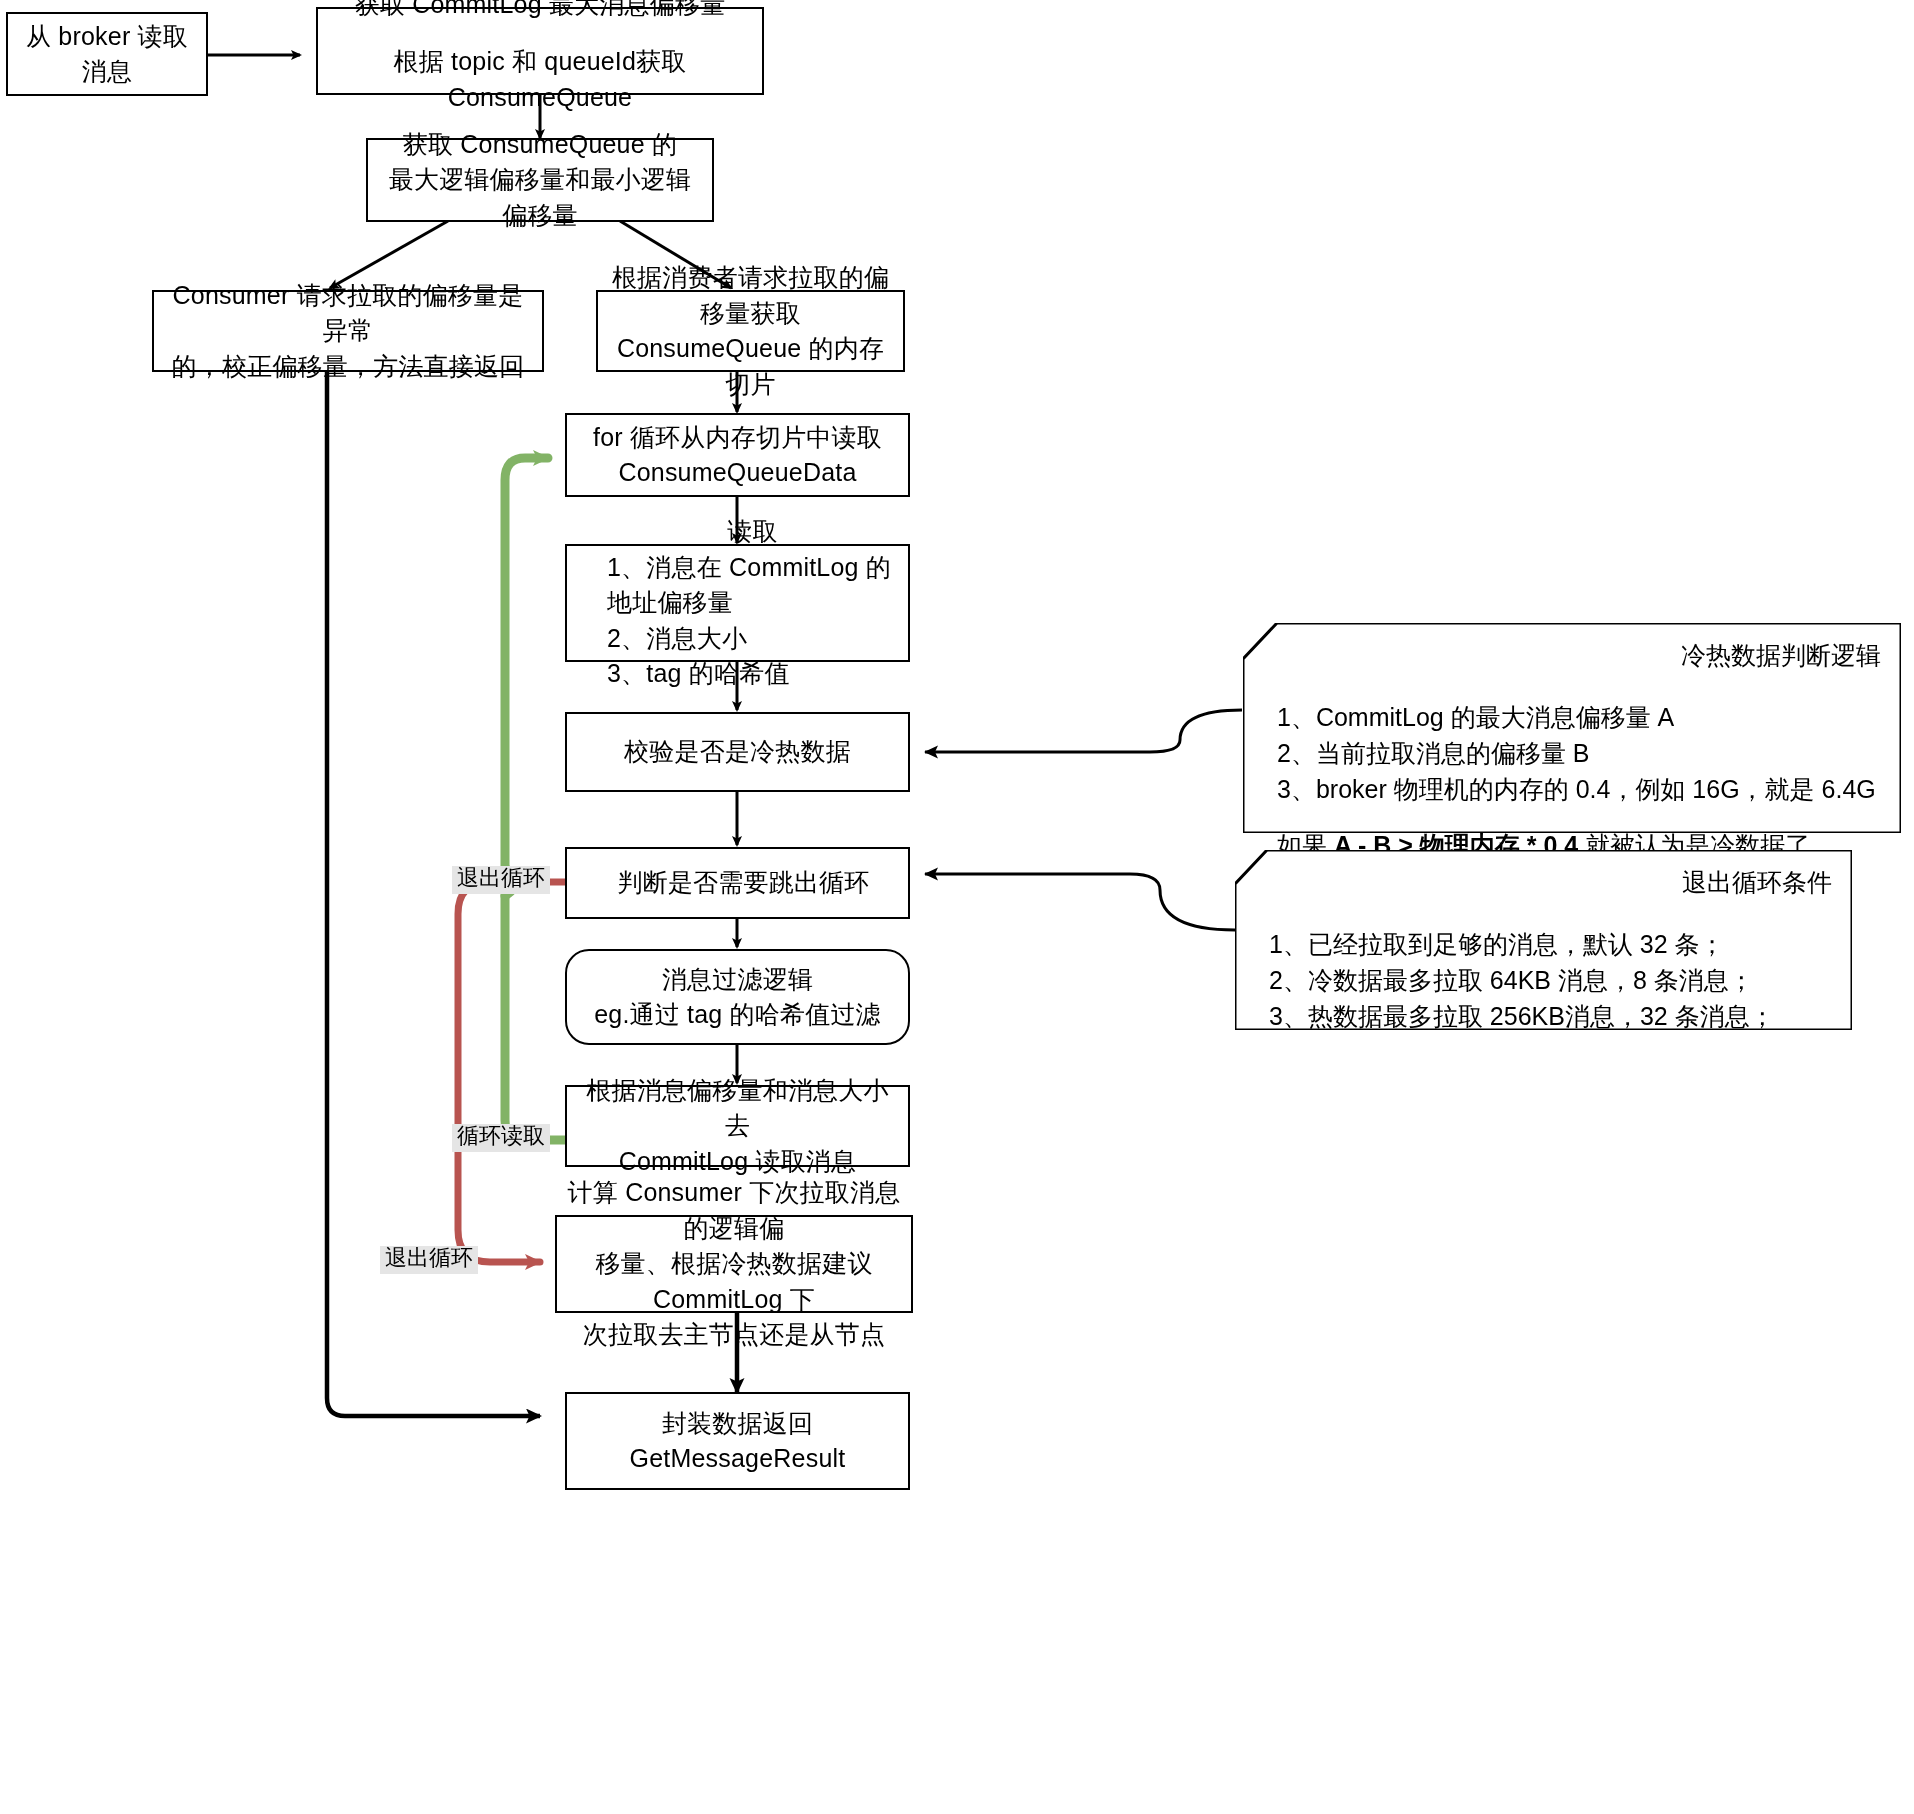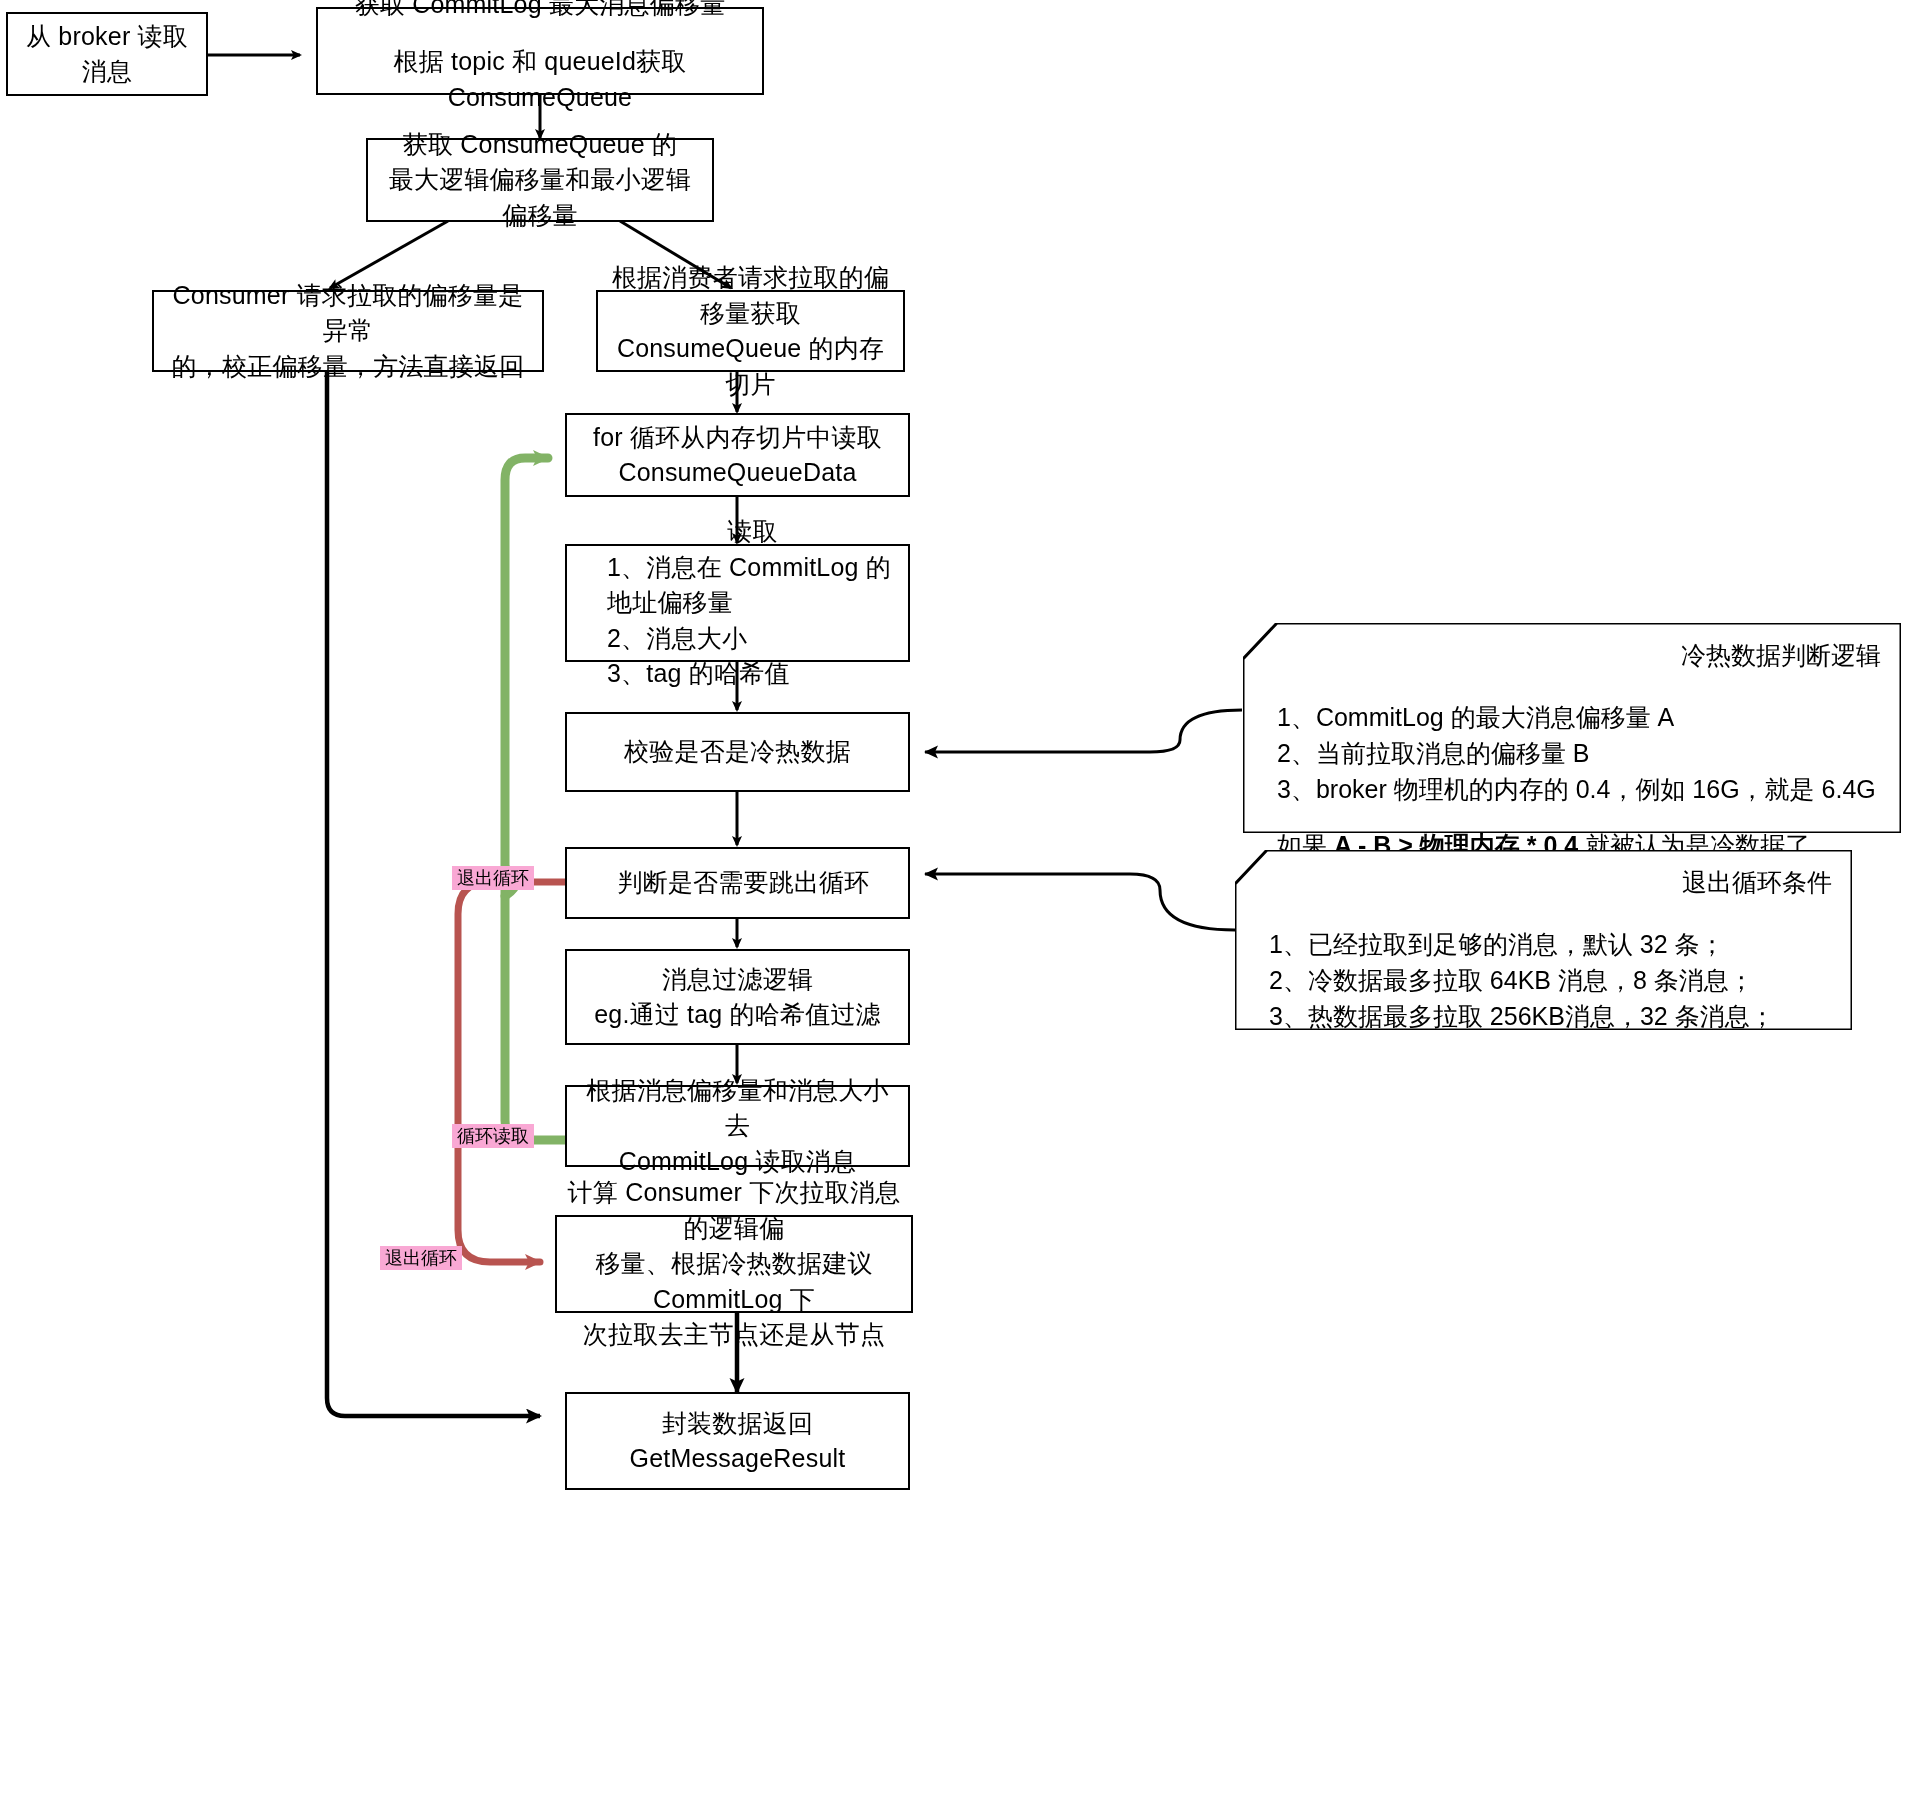--- a/index.html
+++ b/index.html
@@ -88,27 +88,28 @@
   .note .note-shape {
     position: absolute;
     left: 0;
     top: 0;
     width: 100%;
     height: 100%;
     z-index: 1;
   }
   .edge-label {
     position: absolute;
-    background: #f9a8d4;
+    background: #e5e5e5;
     color: #000000;
-    font-size: 18px;
+    font-size: 22px;
     line-height: 1;
     padding: 3px 5px;
     white-space: nowrap;
     z-index: 4;
+    font-family: Liberation Mono, monospace;
   }
   .bold-seg { font-weight: bold; }
 </style>
 </head>
 <body>
 
 <div id="canvas">
 
   <svg class="edges" viewBox="0 0 1914 1814">
     <defs>
@@ -248,21 +249,21 @@
   </div>
 
   <div class="node" style="left:565px; top:712px; width:345px; height:80px;">
     <span class="inner">校验是否是冷热数据</span>
   </div>
 
   <div class="node" style="left:565px; top:847px; width:345px; height:72px;padding-left:12px;">
     <span class="inner">判断是否需要跳出循环</span>
   </div>
 
-  <div class="node" style="left:565px; top:949px; width:345px; height:96px;">
+  <div class="node" style="left:565px; top:949px; width:345px; height:96px;border-radius:24px;">
     <span class="inner">
       <span class="ttl">消息过滤逻辑</span>
       <span class="ttl">eg.通过 tag 的哈希值过滤</span>
     </span>
   </div>
 
   <div class="node" style="left:565px; top:1085px; width:345px; height:82px;">
     <span class="inner">
       <span class="ttl">根据消息偏移量和消息大小去</span>
       <span class="ttl">CommitLog 读取消息</span>

